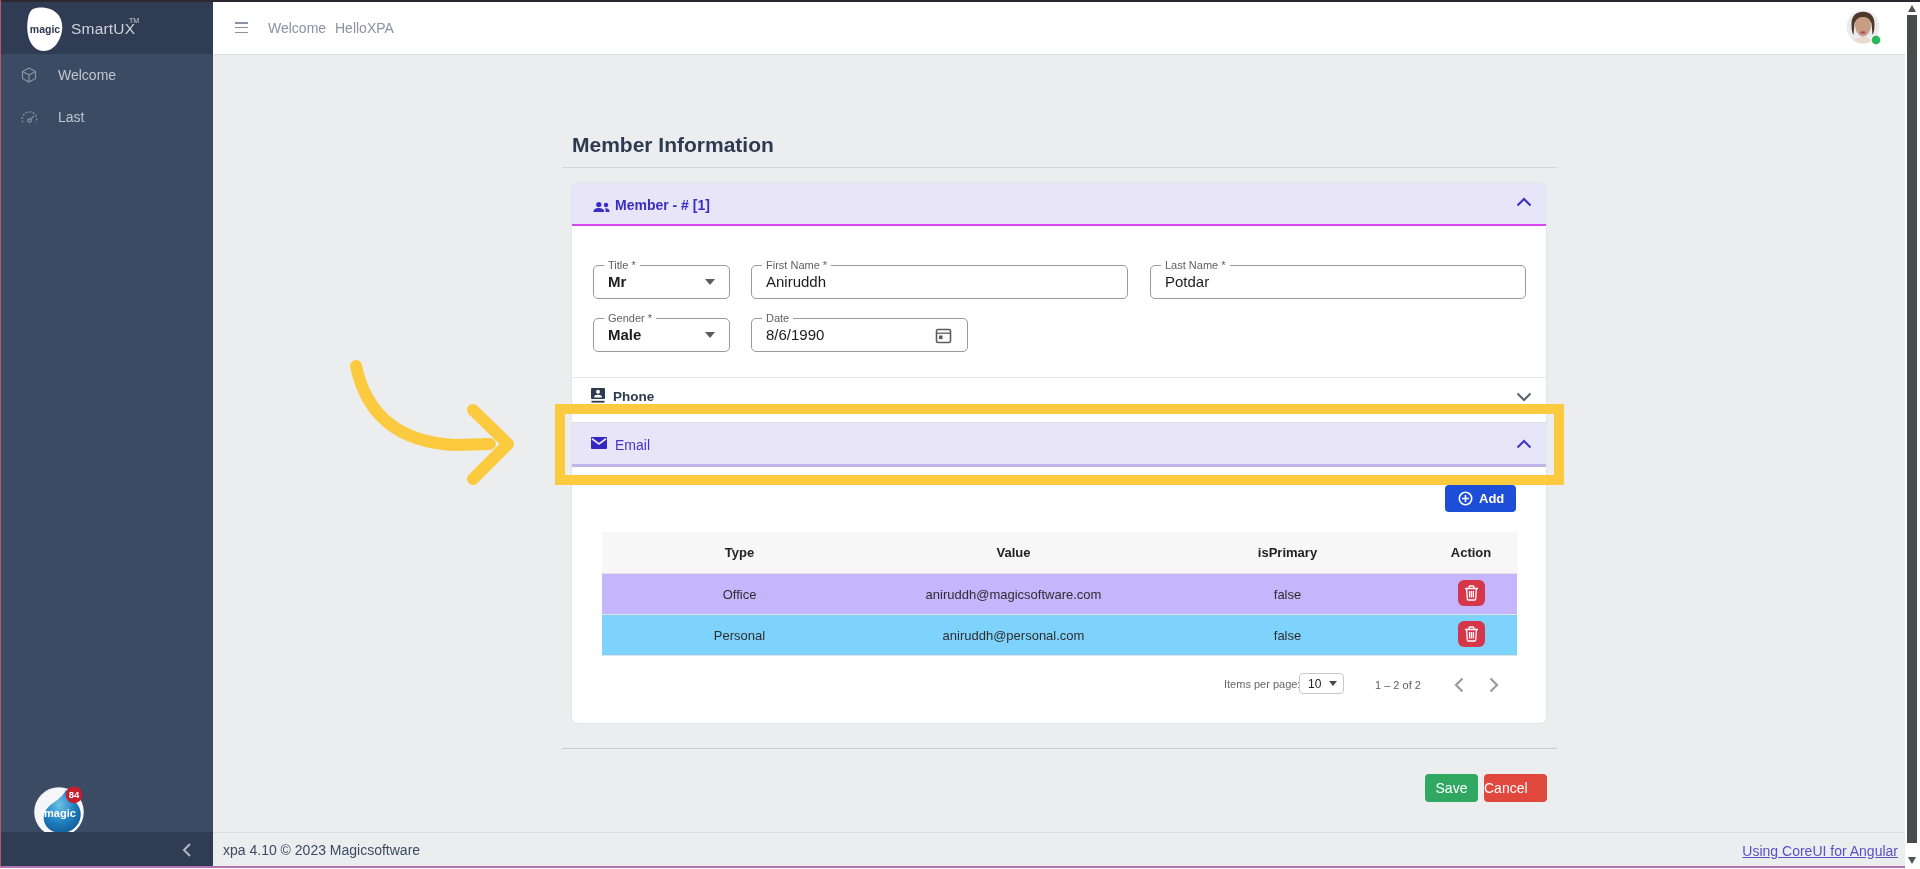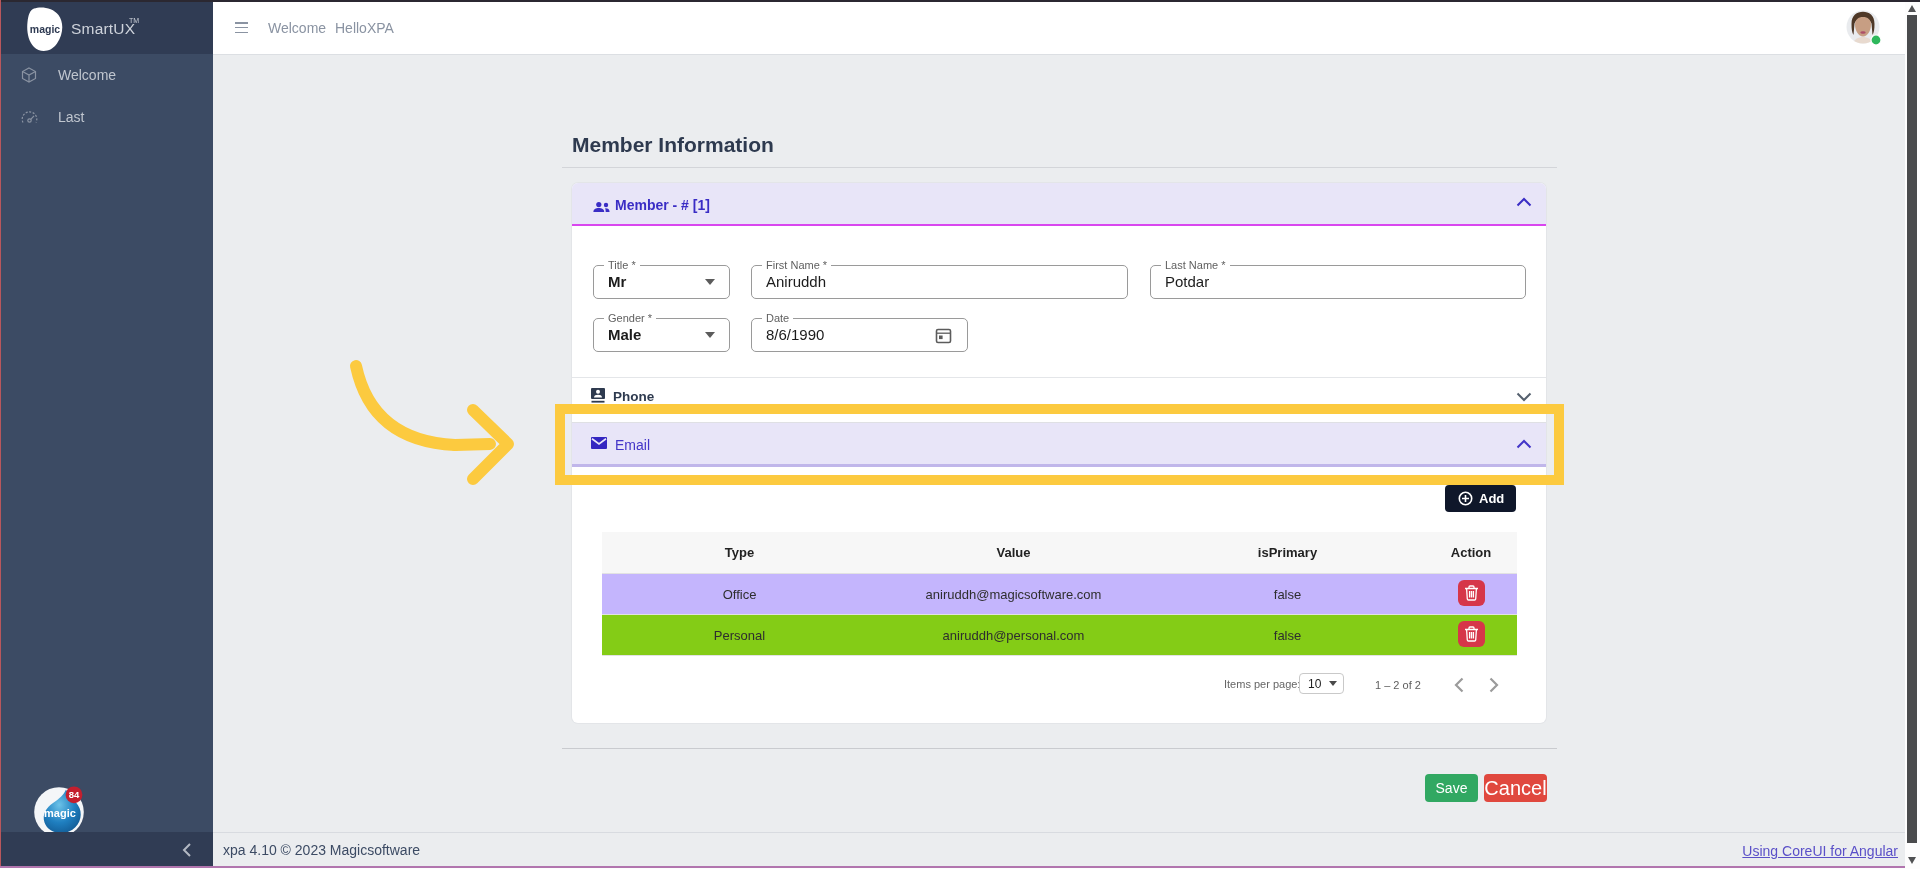--- a/index.html
+++ b/index.html
@@ -58,27 +58,27 @@
 
 
 .tbl { position:absolute; left:30px; top:349px; width:915px; }
 .trow { display:flex; width:915px; height:41px; align-items:center; font-size:13px; color:#2e2e2e; border-bottom:1px solid #e2e2e2; }
 .trow .c1 { width:275px; text-align:center; }
 .trow .c2 { width:273px; text-align:center; }
 .trow .c3 { width:275px; text-align:center; }
 .trow .c4 { width:92px; text-align:center; }
 .thead { height:42px; background:#f7f7f7; font-weight:bold; color:#222; border-bottom:1px solid #e2e2e2; }
 
-.addbtn { position:absolute; left:873px; top:302px; width:71px; height:27px; background:#0f172a; border-radius:4px; color:#fff; font-size:13px; font-weight:bold; text-align:center; line-height:27px; }
+.addbtn { position:absolute; left:873px; top:302px; width:71px; height:27px; background:#1d4ed8; border-radius:4px; color:#fff; font-size:13px; font-weight:bold; text-align:center; line-height:27px; }
 .delbtn { display:inline-block; width:27px; height:26px; background:#d63649; border-radius:6px; position:relative; }
 
 .pager { position:absolute; left:0px; top:489px; width:974px; height:40px; font-size:11px; color:#666666; }
 
 .savebtn { position:absolute; left:1425px; top:774px; width:53px; height:28px; background:#31a862; border-radius:4px; color:#fff; font-size:14px; text-align:center; line-height:28px; z-index:5; }
-.cancelbtn { position:absolute; left:1484px; top:774px; width:63px; height:28px; background:#e0483e; border-radius:4px; color:#fff; font-size:20px; text-align:center; line-height:28px; z-index:5; }
+.cancelbtn { position:absolute; left:1484px; top:774px; width:63px; height:28px; background:#e0483e; border-radius:4px; color:#fff; font-size:14px; text-align:left; line-height:28px; z-index:5; }
 
 
 .footer { position:absolute; left:213px; top:832px; width:1692px; height:37px; background:#ebedef; border-top:1px solid #d8dbe0; font-size:14px; color:#3c4b64; }
 .footer .lt { position:absolute; left:10px; top:10px; }
 .footer .rt { position:absolute; right:7px; top:10px; color:#5a50c8; text-decoration:underline; }
 
 
 .sbar { position:absolute; left:1905px; top:2px; width:15px; height:867px; background:#fdfdfd; z-index:62; }
 .sbar .thumb { position:absolute; left:2px; top:13px; width:10px; height:828px; background:#4a4b4d; }
 .sbar .arr { position:absolute; left:3px; width:0; height:0; }
@@ -248,21 +248,21 @@
           <div class="c4">Action</div>
         </div>
       <div class="trow" style="background:#c4b5fd;">
           <div class="c1">Office</div>
           <div class="c2">aniruddh@magicsoftware.com</div>
           <div class="c3">false</div>
           <div class="c4"><span class="delbtn"><svg style="position:absolute; left:6px; top:5px;" width="15" height="16" viewBox="0 0 15 16" fill="none" stroke="#ffffff" stroke-width="1.3">
                 <path d="M1 3.5 H14 M5 3.5 V2 Q5 1 6 1 H9 Q10 1 10 2 V3.5 M2.6 3.5 L3.3 14 Q3.4 15 4.4 15 H10.6 Q11.6 15 11.7 14 L12.4 3.5 M5.6 6 V12.5 M7.5 6 V12.5 M9.4 6 V12.5"></path>
               </svg></span></div>
         </div>
-      <div class="trow" style="background:#84cc16;">
+      <div class="trow" style="background:#7dd3fc;">
           <div class="c1">Personal</div>
           <div class="c2">aniruddh@personal.com</div>
           <div class="c3">false</div>
           <div class="c4"><span class="delbtn"><svg style="position:absolute; left:6px; top:5px;" width="15" height="16" viewBox="0 0 15 16" fill="none" stroke="#ffffff" stroke-width="1.3">
                 <path d="M1 3.5 H14 M5 3.5 V2 Q5 1 6 1 H9 Q10 1 10 2 V3.5 M2.6 3.5 L3.3 14 Q3.4 15 4.4 15 H10.6 Q11.6 15 11.7 14 L12.4 3.5 M5.6 6 V12.5 M7.5 6 V12.5 M9.4 6 V12.5"></path>
               </svg></span></div>
         </div>
     </div>
     <div class="pager">
       <span style="position:absolute; left:652px; top:6px;">Items per page:</span>

